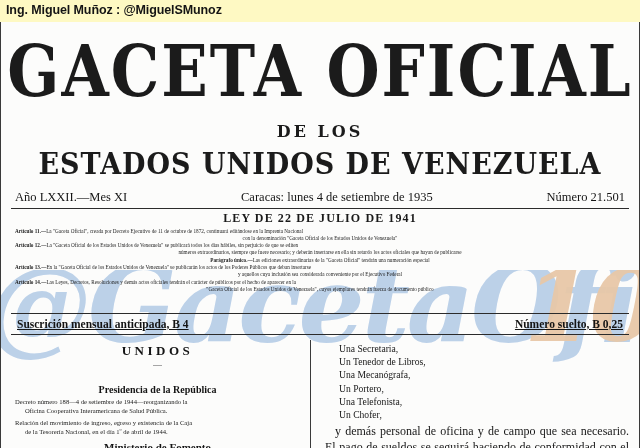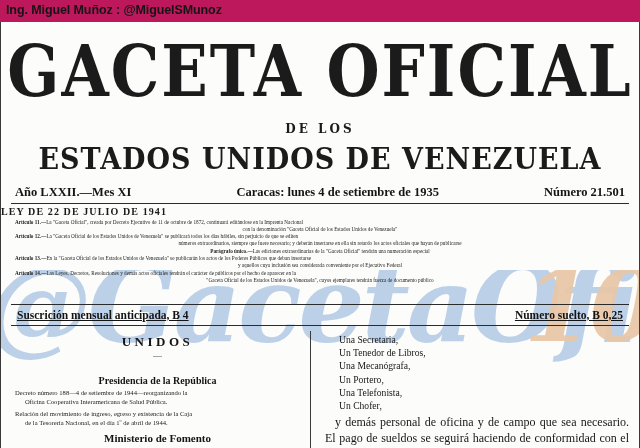--- a/index.html
+++ b/index.html
@@ -4,21 +4,21 @@
 <style>
   html,body{margin:0;padding:0;}
   body{
     width:640px;height:448px;overflow:hidden;
     background:#ffffff;
     font-family:"Liberation Serif", serif;
     color:#111;
   }
   #page{
     position:relative;width:640px;height:448px;overflow:hidden;
-    background:#be185d;
+    background:#fef9c3;
   }
 
   
   .credit{
     position:absolute;left:6px;top:3px;
     font-family:"Liberation Sans", sans-serif;
     font-weight:bold;font-size:12.5px;color:#141414;
     letter-spacing:-0.1px;white-space:nowrap;
     z-index:40;
   }
@@ -66,54 +66,54 @@
     letter-spacing:2px;
     margin-top:14px;
     color:#1b1b1b;
     transform:scaleY(1.18);
     transform-origin:center top;
     white-space:nowrap;
   }
   .delos{
     margin-top:26px;
     font-family:"DejaVu Serif", serif;
-    font-weight:bold;font-size:12px;letter-spacing:3px;color:#1b1b1b;
+    font-weight:bold;font-size:16px;letter-spacing:3px;color:#1b1b1b;
   }
   .eeuuv{
     margin-top:5px;
     font-family:"DejaVu Serif", serif;
     font-weight:bold;font-size:27px;letter-spacing:1px;color:#1b1b1b;
     transform:scaleY(1.12);transform-origin:center top;
     white-space:nowrap;
   }
 
   
   .issueline{
     position:relative;z-index:20;
     margin-top:13px;
     padding:0 14px;
     display:flex;justify-content:space-between;align-items:flex-end;
     font-family:"Liberation Serif", serif;
-    font-size:12.5px;font-weight:bold;color:#151515;
+    font-size:12.5px;font-weight:normal;color:#151515;
     white-space:nowrap;
   }
   .issue-mid{flex:0 1 auto;}
 
   .rule{
     position:relative;z-index:20;
     margin:3px 10px 0 10px;
     border-top:1px solid #2b2b2b;
     height:0;
   }
 
   .lawtitle{
     position:relative;z-index:20;
-    text-align:left;
-    font-family:"Liberation Serif", serif;
-    font-weight:bold;font-size:10px;letter-spacing:1.1px;
+    text-align:center;
+    font-family:"Liberation Serif", serif;
+    font-weight:bold;font-size:12px;letter-spacing:1.1px;
     color:#1a1a1a;margin-top:2px;
   }
 
   
   .articles{
     position:relative;z-index:20;
     margin:2px 14px 0 14px;
     font-family:"Liberation Serif", serif;
     font-size:5.2px;line-height:1.35;
     color:#1c1c1c;

